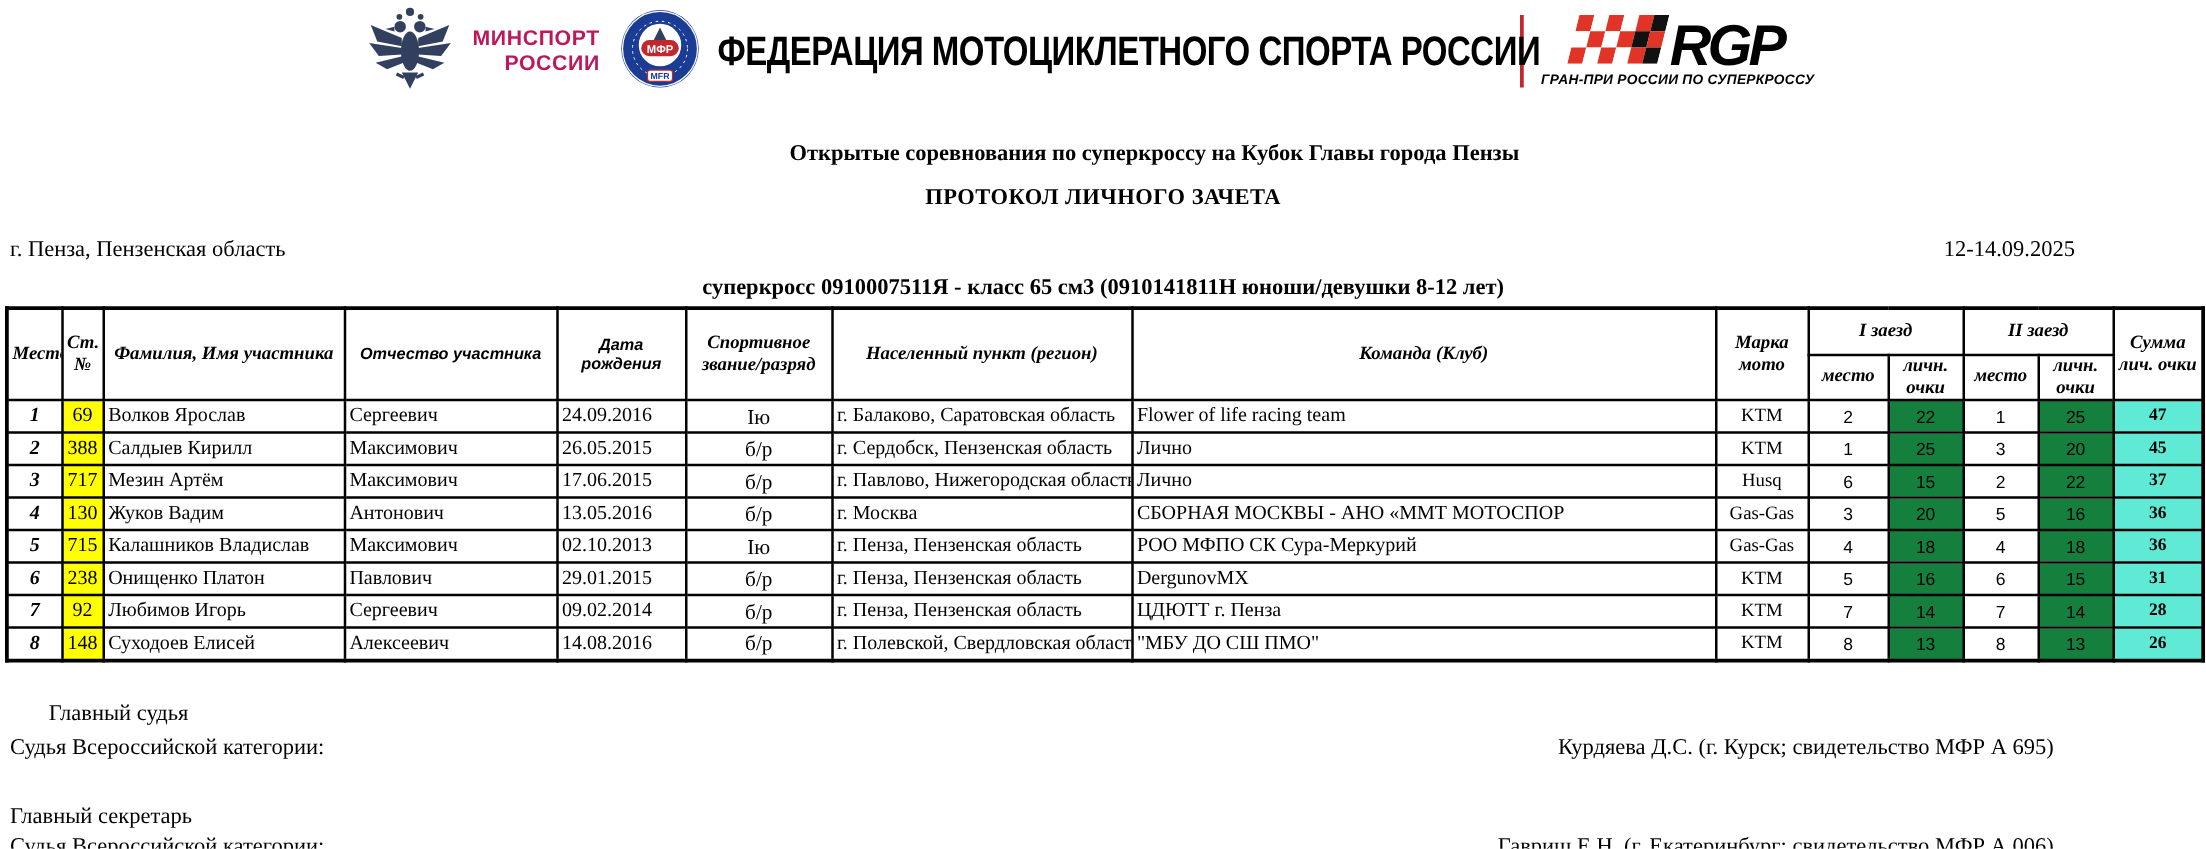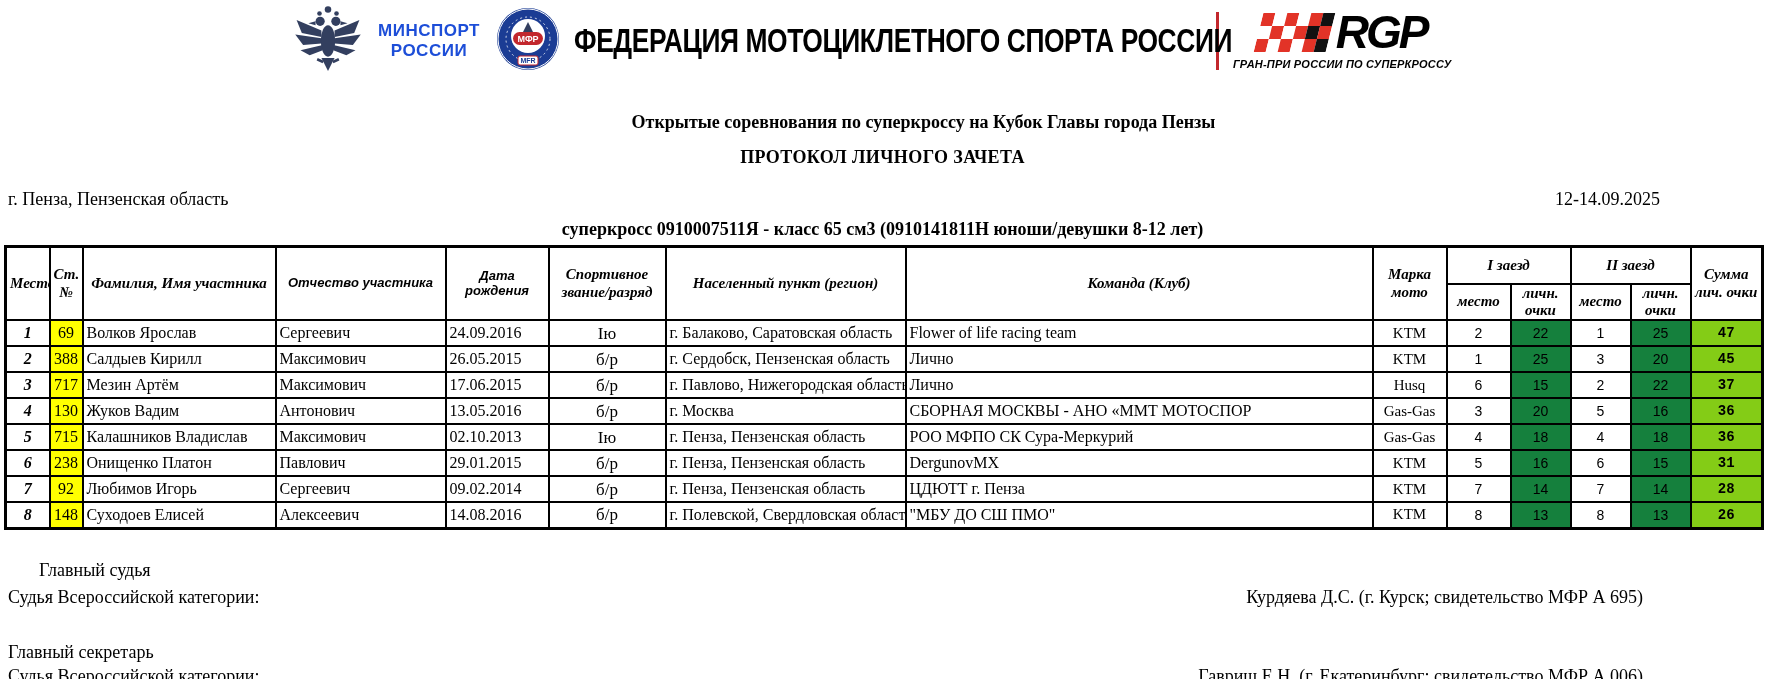--- a/index.html
+++ b/index.html
@@ -5,34 +5,34 @@
   html,body{margin:0;padding:0;}
   body{
     width:1765px;height:679px;position:relative;background:#fff;
     font-family:"Liberation Serif",serif;color:#000;overflow:hidden;
   }
 
   
   .logos{position:absolute;top:2px;left:288px;display:flex;align-items:center;height:78px;}
   .eagle{width:80px;height:72px;flex:0 0 auto;}
   .minsport{margin-left:10px;font-family:"Liberation Sans",sans-serif;font-weight:bold;
-    font-size:17px;color:#1d4ed8;line-height:1.15;letter-spacing:.5px;text-align:center;}
+    font-size:17px;color:#be185d;line-height:1.15;letter-spacing:.5px;text-align:right;}
   .mfr-emblem{margin-left:16px;flex:0 0 auto;}
   .fed-wrap{width:628px;margin-left:14px;flex:0 0 auto;}
   .fed-title{font-family:"Liberation Sans",sans-serif;font-weight:900;font-size:33px;
     letter-spacing:-.5px;transform:scaleX(0.8);transform-origin:left center;white-space:nowrap;}
   .mmt{margin-left:6px;text-align:center;width:112px;flex:0 0 auto;}
   .mmt-top{font-family:"Liberation Sans",sans-serif;font-style:italic;font-weight:900;
     font-size:40px;letter-spacing:-5px;line-height:.9;}
   .ink{color:#221405}.red{color:#D12B26}
   .mmt-bottom{font-family:"Liberation Sans",sans-serif;font-style:italic;font-weight:900;
     font-size:15px;letter-spacing:0;margin-top:1px;}
   .logo-divider{width:3px;height:58px;background:#C2272D;margin:0 14px;flex:0 0 auto;}
   .rgp{display:flex;flex-direction:column;align-items:center;flex:0 0 auto;}
-  .rgp-top{display:flex;align-items:flex-start;}
+  .rgp-top{display:flex;align-items:flex-end;}
   .rgp-flag{transform:skewX(-14deg);}
   .rgp-title{font-family:"Liberation Sans",sans-serif;font-style:italic;font-weight:900;
     font-size:46px;letter-spacing:-3px;line-height:.85;margin-left:6px;}
   .rgp-sub{font-family:"Liberation Sans",sans-serif;font-style:italic;font-weight:700;
     font-size:11px;margin-top:2px;letter-spacing:.2px;white-space:nowrap;}
 
   
   .event-title{position:absolute;top:112px;left:0;width:100%;text-align:center;
     font-weight:bold;font-size:18px;padding-left:41px;}
   .protocol-title{position:absolute;top:147px;left:0;width:100%;text-align:center;
@@ -55,22 +55,22 @@
   .results td{font-size:16px;line-height:1.0;white-space:nowrap;}
   td.c-place{text-align:center;font-style:italic;font-weight:bold;}
   td.c-num{text-align:center;background:#FFFF00;}
   td.c-name,td.c-patronymic,td.c-city,td.c-team,td.c-dob{text-align:left;}
   td.c-rank{text-align:center;font-size:17px;}
   td.c-bike{text-align:center;font-size:15px;margin-left:36px;}
   td.c-r1_place,td.c-r2_place{text-align:center;
     font-family:"Liberation Sans",sans-serif;font-size:14px;}
   td.c-r1_pts,td.c-r2_pts{text-align:center;background:#15803d;
     font-family:"Liberation Sans",sans-serif;font-size:14px;}
-  td.c-total{text-align:center;background:#84cc16;font-weight:bold;
-    font-family:Liberation Mono, monospace;font-size:14px;}
+  td.c-total{text-align:center;background:#5eead4;font-weight:bold;
+    font-family:Liberation Serif, serif;font-size:14px;}
 
   
   .footer{position:absolute;top:560px;left:0;width:100%;font-size:18px;}
   .judge-role{position:absolute;top:0;left:8px;margin-left:31px;}
   .judge-cat{position:absolute;top:27px;left:8px;}
   .judge-name{position:absolute;top:27px;right:122px;}
   .sec-role{position:absolute;top:82px;left:8px;}
   .sec-cat{position:absolute;top:106px;left:8px;}
   .sec-name{position:absolute;top:106px;right:122px;}
 </style>

